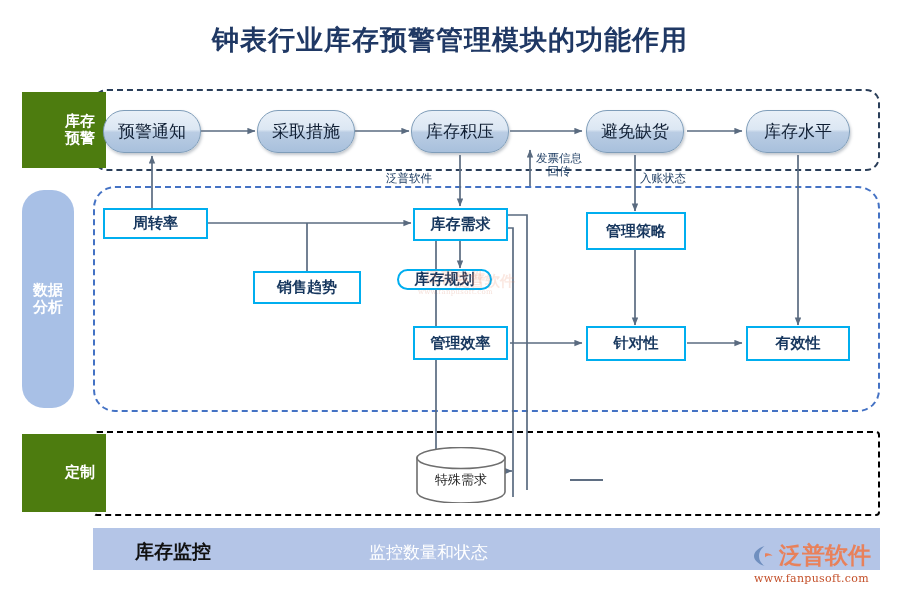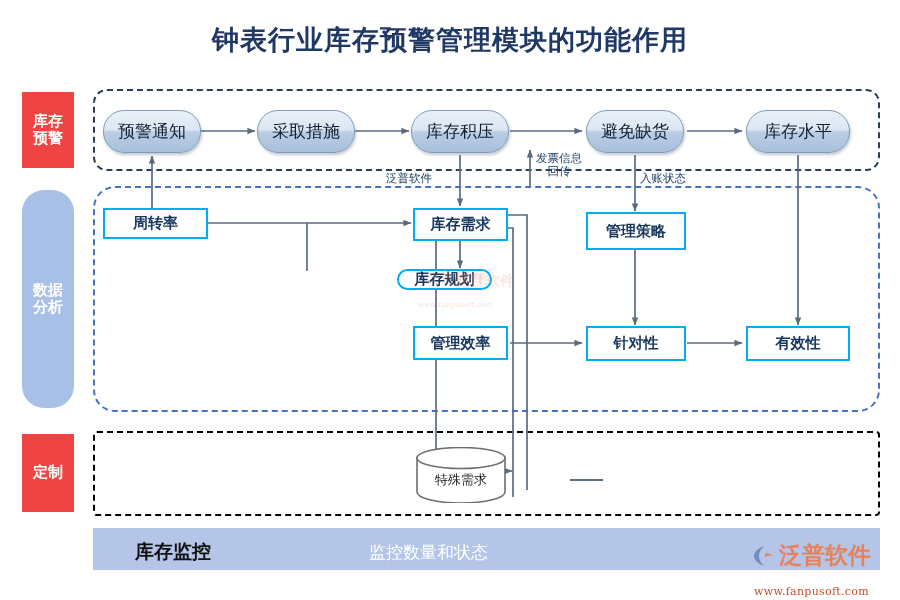--- a/index.html
+++ b/index.html
@@ -26,21 +26,21 @@
   .band{
     position:absolute;
     display:flex;align-items:center;justify-content:center;
     text-align:center;
     font-weight:bold;
     line-height:1.15;
     color:#ffffff;
     font-size:15px;
     font-family:"DejaVu Sans","Liberation Sans",sans-serif;
   }
-  .band-gray{background:#ef4444;}
+  .band-gray{background:#4d7c0f;padding-left:32px;}
   .band-blue{background:#A8C0E6;}
 
   
   .zone{position:absolute;box-sizing:border-box;}
   .zone-alert{
     border:2px dashed #2A3E59;
     border-radius:14px;
   }
   .zone-data{
     border:2px dashed #4472C4;
@@ -124,21 +124,21 @@
   .logo{position:absolute;display:flex;flex-direction:column;align-items:center;}
   .logo-row{display:flex;align-items:center;gap:3px;}
   .logo-name{
     font-size:23px;font-weight:bold;color:#E8815B;
     font-family:"DejaVu Sans","Liberation Sans",sans-serif;
     letter-spacing:0px;
   }
   .logo-url{
     font-size:11px;color:#C4502A;letter-spacing:.3px;
     font-family:"DejaVu Serif","Liberation Serif",serif;
-    margin-top:14px;
+    margin-top:1px;
   }
   
   .wm{
     position:absolute;
     display:flex;flex-direction:column;align-items:center;
     opacity:.18;pointer-events:none;
   }
   .wm .logo-name{font-size:15px;}
   .wm .logo-url{font-size:7px;}
 </style>
@@ -223,20 +223,21 @@
   <div class="gnode" style="left:746px;top:110px;width:104px;height:43px;">库存水平</div>
 
   <div class="clabel" style="left:386px;top:172px;">泛普软件</div>
   <div class="clabel" style="left:536px;top:152px;">
     <div>发票信息</div>
     <div>回传</div>
   </div>
   <div class="clabel" style="left:640px;top:172px;">入账状态</div>
 
   <div class="bnode" style="left:103px;top:208px;width:105px;height:31px;">周转率</div>
+  <div class="bnode" style="left:253px;top:271px;width:108px;height:33px;">销售趋势</div>
   <div class="bnode" style="left:413px;top:208px;width:95px;height:33px;">库存需求</div>
   <div class="bnode" style="left:397px;top:269px;width:95px;height:21px;border-radius:14px;">库存规划</div>
   <div class="bnode" style="left:413px;top:326px;width:95px;height:34px;">管理效率</div>
   <div class="bnode" style="left:586px;top:212px;width:100px;height:38px;">管理策略</div>
   <div class="bnode" style="left:586px;top:326px;width:100px;height:35px;">针对性</div>
   <div class="bnode" style="left:746px;top:326px;width:104px;height:35px;">有效性</div>
 
   <div class="cyl" style="left:415px;top:447px;width:92px;height:56px;">
     <svg width="92" height="56" viewBox="0 0 92 56">
       <path d="M2,11 L2,45 A44,11 0 0 0 90,45 L90,11 Z" fill="#ffffff" stroke="#6E6E6E" stroke-width="1.6"></path>

